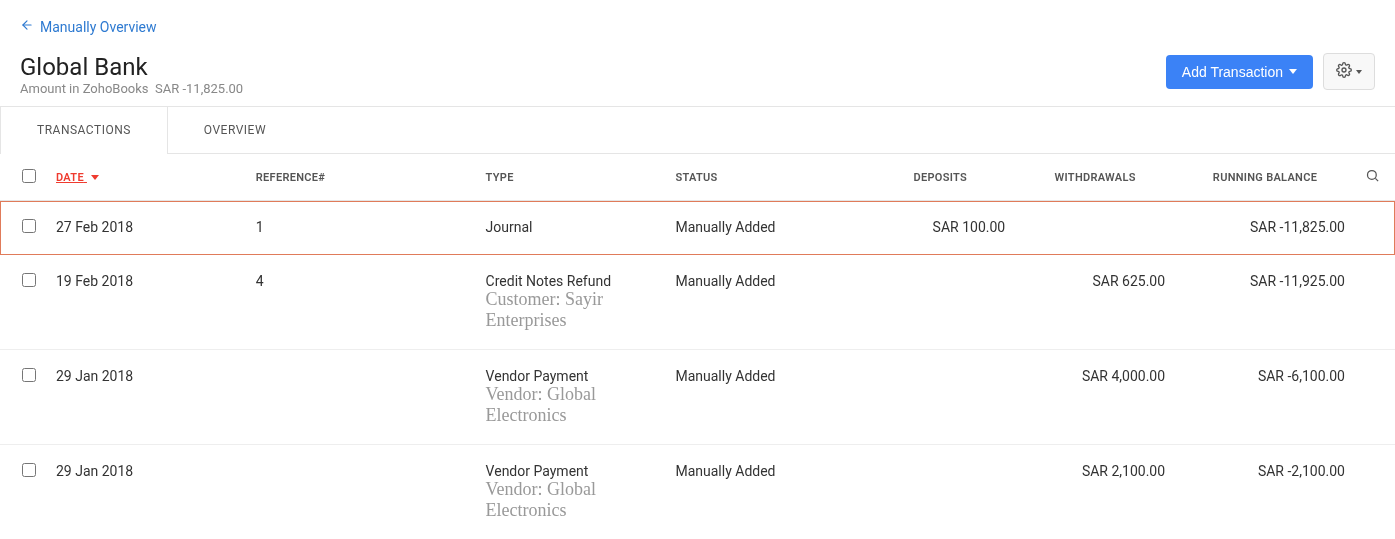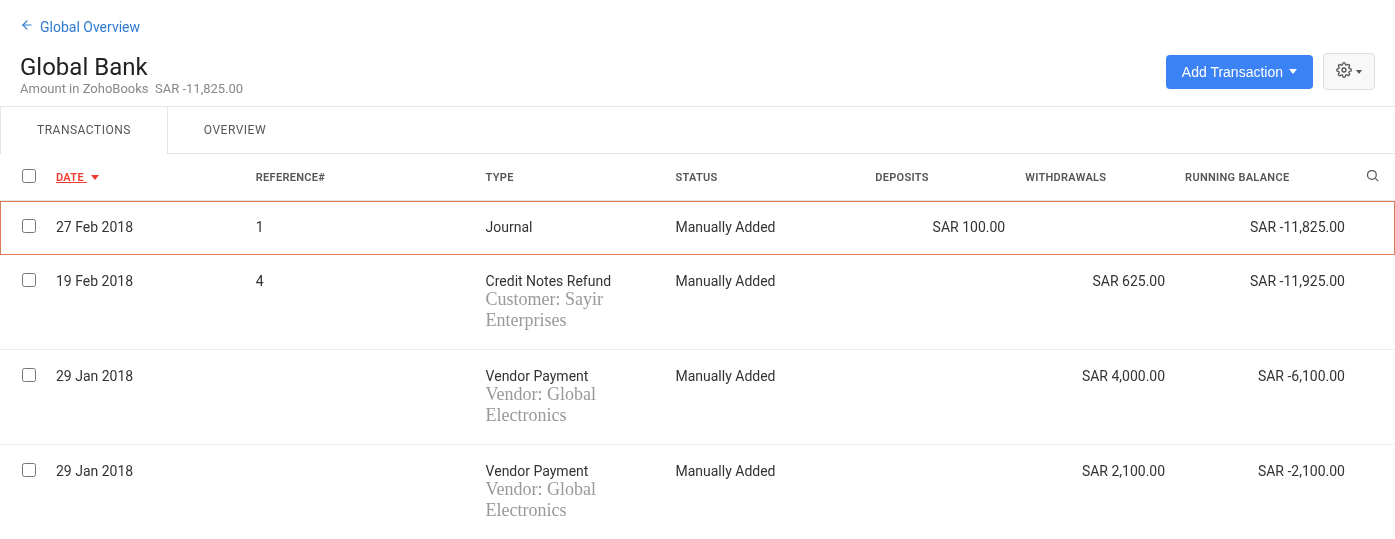--- a/index.html
+++ b/index.html
@@ -133,21 +133,21 @@
       text-align: left;
       font-size: 11px;
       font-weight: 600;
       color: #555;
       padding: 14px 10px;
       border-bottom: 1px solid #e5e5e5;
       text-transform: uppercase;
       letter-spacing: 0.3px;
     }
     .table thead th.right {
-      text-align: left;
+      text-align: center;
     }
     .table thead th.sorted {
       color: #ef3b2f;
       text-decoration: underline;
     }
     .sort-caret {
       display: inline-block;
       width: 0;
       height: 0;
       border-left: 4px solid transparent;
@@ -227,21 +227,21 @@
 <body>
 
 <div class="top-nav">
   <a href="#" class="back-link">
     <span>
       <svg viewBox="0 0 24 24" fill="none" stroke-width="2" stroke-linecap="round" stroke-linejoin="round">
           <line x1="19" y1="12" x2="5" y2="12"></line>
           <polyline points="12 19 5 12 12 5"></polyline>
         </svg>
     </span>
-    <span>Global Overview</span>
+    <span>Manually Overview</span>
   </a>
 </div>
 
 <div class="header-row">
   <div>
     <h1 class="page-title">Global Bank</h1>
     <div class="balance-line">
       <span>Amount in ZohoBooks</span>&nbsp;&nbsp;<span>SAR -11,825.00</span>
     </div>
   </div>

